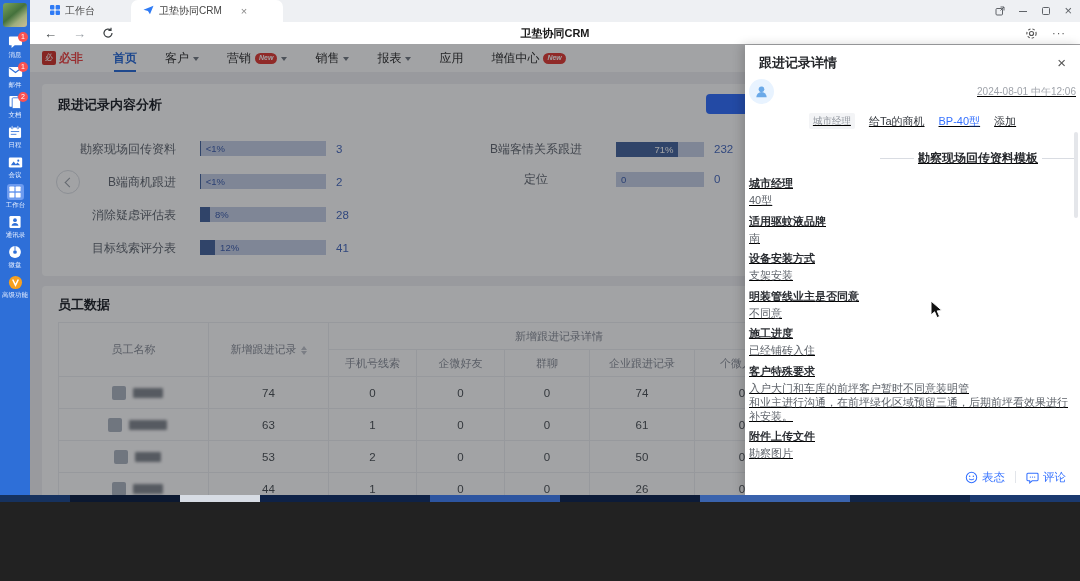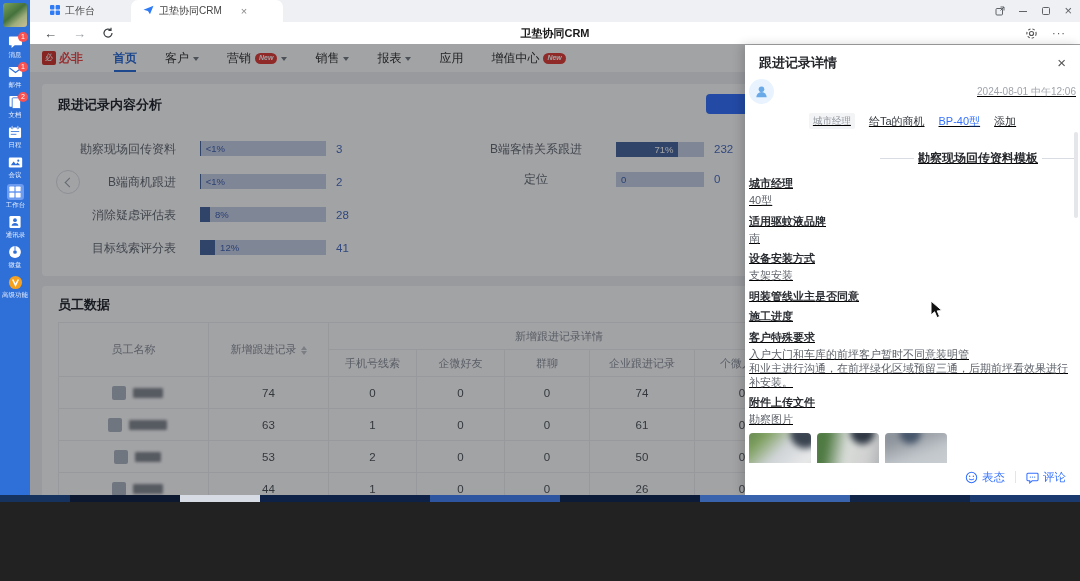--- a/index.html
+++ b/index.html
@@ -517,23 +517,25 @@
           <div class="fld">
             <div class="fld-label">适用驱蚊液品牌</div>
             <div class="fld-value">南</div>
           </div>
           <div class="fld">
             <div class="fld-label">设备安装方式</div>
             <div class="fld-value">支架安装</div>
           </div>
           <div class="fld">
             <div class="fld-label">明装管线业主是否同意</div>
+            <div class="fld-value">不同意</div>
           </div>
           <div class="fld">
             <div class="fld-label">施工进度</div>
+            <div class="fld-value">已经铺砖入住</div>
           </div>
           <div class="fld">
             <div class="fld-label">客户特殊要求</div>
             <div class="fld-value">入户大门和车库的前坪客户暂时不同意装明管</div>
             <div class="fld-value">和业主进行沟通，在前坪绿化区域预留三通，后期前坪看效果进行补安装。</div>
           </div>
           <div class="fld">
             <div class="fld-label">附件上传文件</div>
             <div class="fld-value">勘察图片</div>
           </div>

